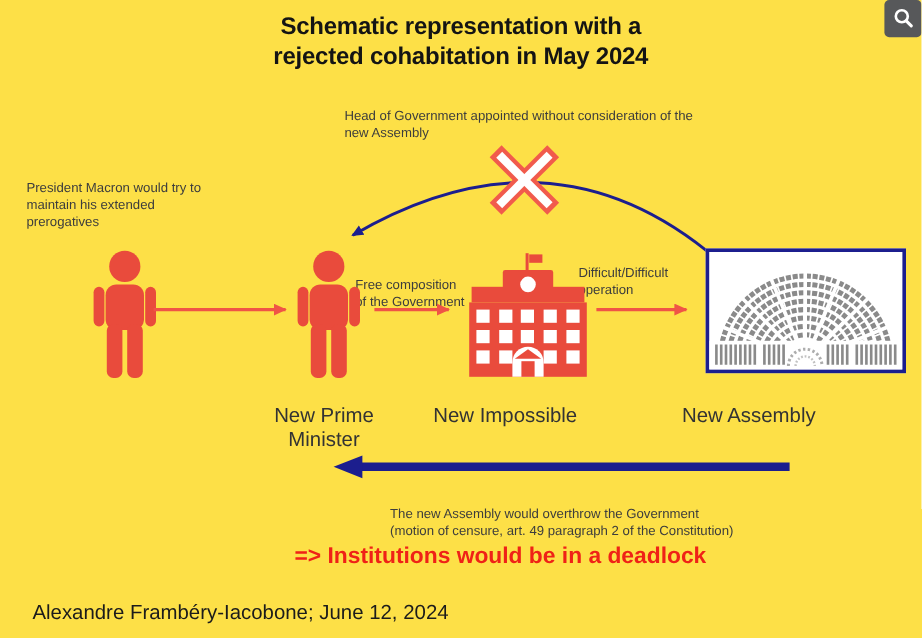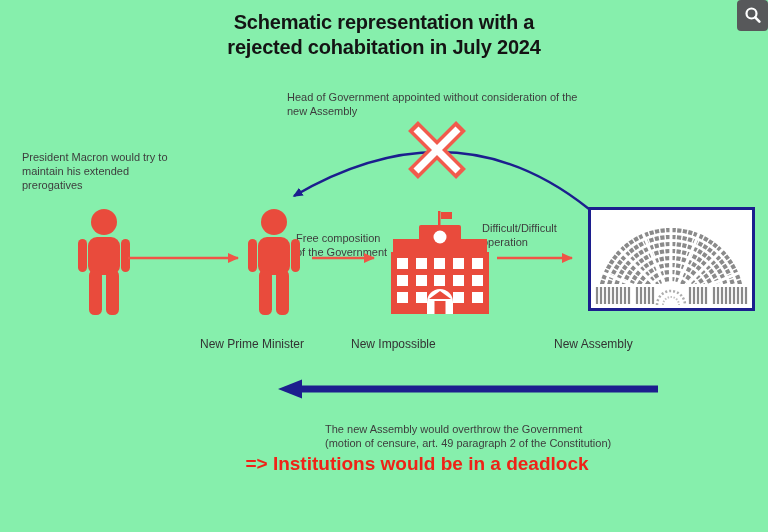--- a/index.html
+++ b/index.html
@@ -1,23 +1,23 @@
 <!DOCTYPE html>
 <html><head>
 <meta charset="utf-8">
 <style>
   html,body{margin:0;padding:0;background:#fff;}
   #stage{
-    position:relative;width:768px;height:532px;background:#86efac;overflow:hidden;
+    position:relative;width:768px;height:532px;background:#fde047;overflow:hidden;
     font-family:"Liberation Sans","DejaVu Sans",sans-serif;
     text-decoration:underline;
   }
   .abs{position:absolute;}
   .note{font-size:11px;line-height:14px;color:#3d3d3d;text-align:left;}
-  .entity-label{font-size:12px;color:#333;text-align:left;}
+  .entity-label{font-size:17px;color:#333;text-align:center;}
   #title{left:0;top:10px;width:768px;text-align:center;color:#141414;
          font-size:20px;line-height:25px;font-weight:bold;letter-spacing:-0.2px;}
   #search-btn{left:737px;top:0;width:31px;height:31px;background:#57585A;
               border:none;border-radius:4px;display:flex;align-items:center;justify-content:center;cursor:pointer;padding:0;}
   #note-top{left:287px;top:90px;width:302px;}
   #note-president{left:22px;top:150px;width:170px;}
   #lbl-appoint{left:112px;top:227px;width:152px;}
   #lbl-composition{left:296px;top:212px;width:92px;margin-top:19px;}
   #lbl-operation{left:482px;top:221px;width:108px;}
   #assembly-box{left:588px;top:207px;width:167px;height:104px;border:3px solid #1C1E8E;
@@ -32,21 +32,21 @@
   svg{display:block;}
   #overlay{left:0;top:0;pointer-events:none;}
 </style>
 </head>
 <body>
 
 <div id="stage">
 
   <div class="abs" id="title">
     <div>Schematic representation with a</div>
-    <div>rejected cohabitation in July 2024</div>
+    <div>rejected cohabitation in May 2024</div>
   </div>
 
   <button class="abs" id="search-btn">
     <span>
       <svg width="24" height="24" viewBox="0 0 24 24" aria-hidden="true">
         <circle cx="10.5" cy="9.5" r="5" fill="none" stroke="#ffffff" stroke-width="2.2"></circle>
         <line x1="14.2" y1="13.4" x2="18.4" y2="17.6" stroke="#ffffff" stroke-width="2.6" stroke-linecap="round"></line>
       </svg>
     </span>
   </button>
@@ -167,14 +167,15 @@
   </div>
 
   <div class="abs entity-label" id="lbl-pm">New Prime Minister</div>
   <div class="abs entity-label" id="lbl-gov">New Impossible</div>
   <div class="abs entity-label" id="lbl-assembly">New Assembly</div>
 
   <div class="abs note" id="note-overthrow">The new Assembly would overthrow the Government (motion of censure, art. 49 paragraph 2 of the Constitution)</div>
 
   <div class="abs" id="conclusion">=&gt; Institutions would be in a deadlock</div>
 
+  <div class="abs" id="attribution">Alexandre Frambéry-Iacobone; June 12, 2024</div>
 
 </div>
 
 </body></html>

